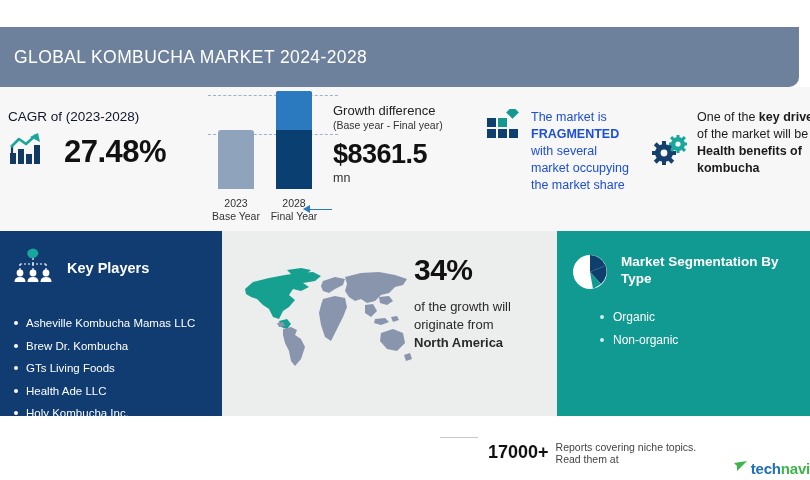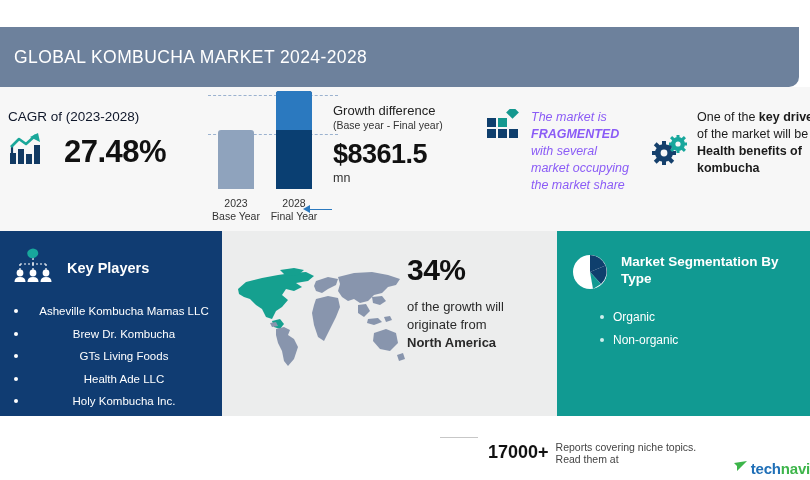--- a/index.html
+++ b/index.html
@@ -55,41 +55,41 @@
 
   
   .growth{position:absolute;left:333px;top:16px;width:145px;}
   .growth-t1{font-size:13px;color:#222;line-height:15px;}
   .growth-t2{font-size:10.5px;color:#333;line-height:14px;}
   .growth-val{font-size:27px;font-weight:bold;color:#111;margin-top:7px;letter-spacing:-0.5px;}
   .growth-unit{font-size:12.5px;color:#333;margin-top:1px;}
 
   
   .frag{position:absolute;left:487px;top:22px;width:148px;display:flex;gap:10px;}
-  .frag-text{font-size:12.5px;color:#8b5cf6;line-height:17px;font-style:italic;}
+  .frag-text{font-size:12.5px;color:#1d4ed8;line-height:17px;}
   .frag-text b{font-weight:bold;}
 
   
   .drivers{position:absolute;left:652px;top:22px;width:170px;display:flex;gap:9px;}
   .drivers-text{font-size:12.5px;color:#1b1b1b;line-height:17px;white-space:nowrap;}
   .drivers-text b{font-weight:bold;}
 
   
   .midband{position:absolute;left:0;top:231px;width:810px;height:185px;background:#eceded;}
 
   .keyplayers{
     position:absolute;left:0;top:0;width:222px;height:185px;background:#103c72;
   }
   .kp-head{display:flex;align-items:center;padding:17px 0 0 10px;}
   .kp-title{color:#ffffff;font-size:14.5px;font-weight:bold;margin-left:11px;}
-  .kp-list{margin:12px 0 0 0;padding:0 0 0 26px;list-style:none;text-align:center;}
+  .kp-list{margin:24px 0 0 0;padding:0 0 0 26px;list-style:none;}
   .kp-list li{color:#ffffff;font-size:11.5px;line-height:22.5px;position:relative;}
   .kp-list li:before{content:"";position:absolute;left:-12px;top:9px;width:4px;height:4px;border-radius:50%;background:#ffffff;}
 
-  .mapzone{position:absolute;left:222px;top:0;width:335px;height:185px;}
+  .mapzone{position:absolute;left:229px;top:0;width:335px;height:185px;}
   .mapsvg{position:absolute;left:10px;top:36px;}
   .growthtxt{position:absolute;left:185px;top:22px;width:140px;}
   .pct{font-size:30px;font-weight:bold;color:#111;letter-spacing:-0.5px;}
   .pct-sub{font-size:13px;color:#2a2a2a;line-height:18px;margin-top:11px;}
   .pct-sub b{font-weight:bold;text-align:right;}
 
   .segmentation{
     position:absolute;left:557px;top:0;width:253px;height:185px;background:#119a92;
   }
   .seg-head{display:flex;align-items:flex-start;padding:22px 10px 0 14px;}

